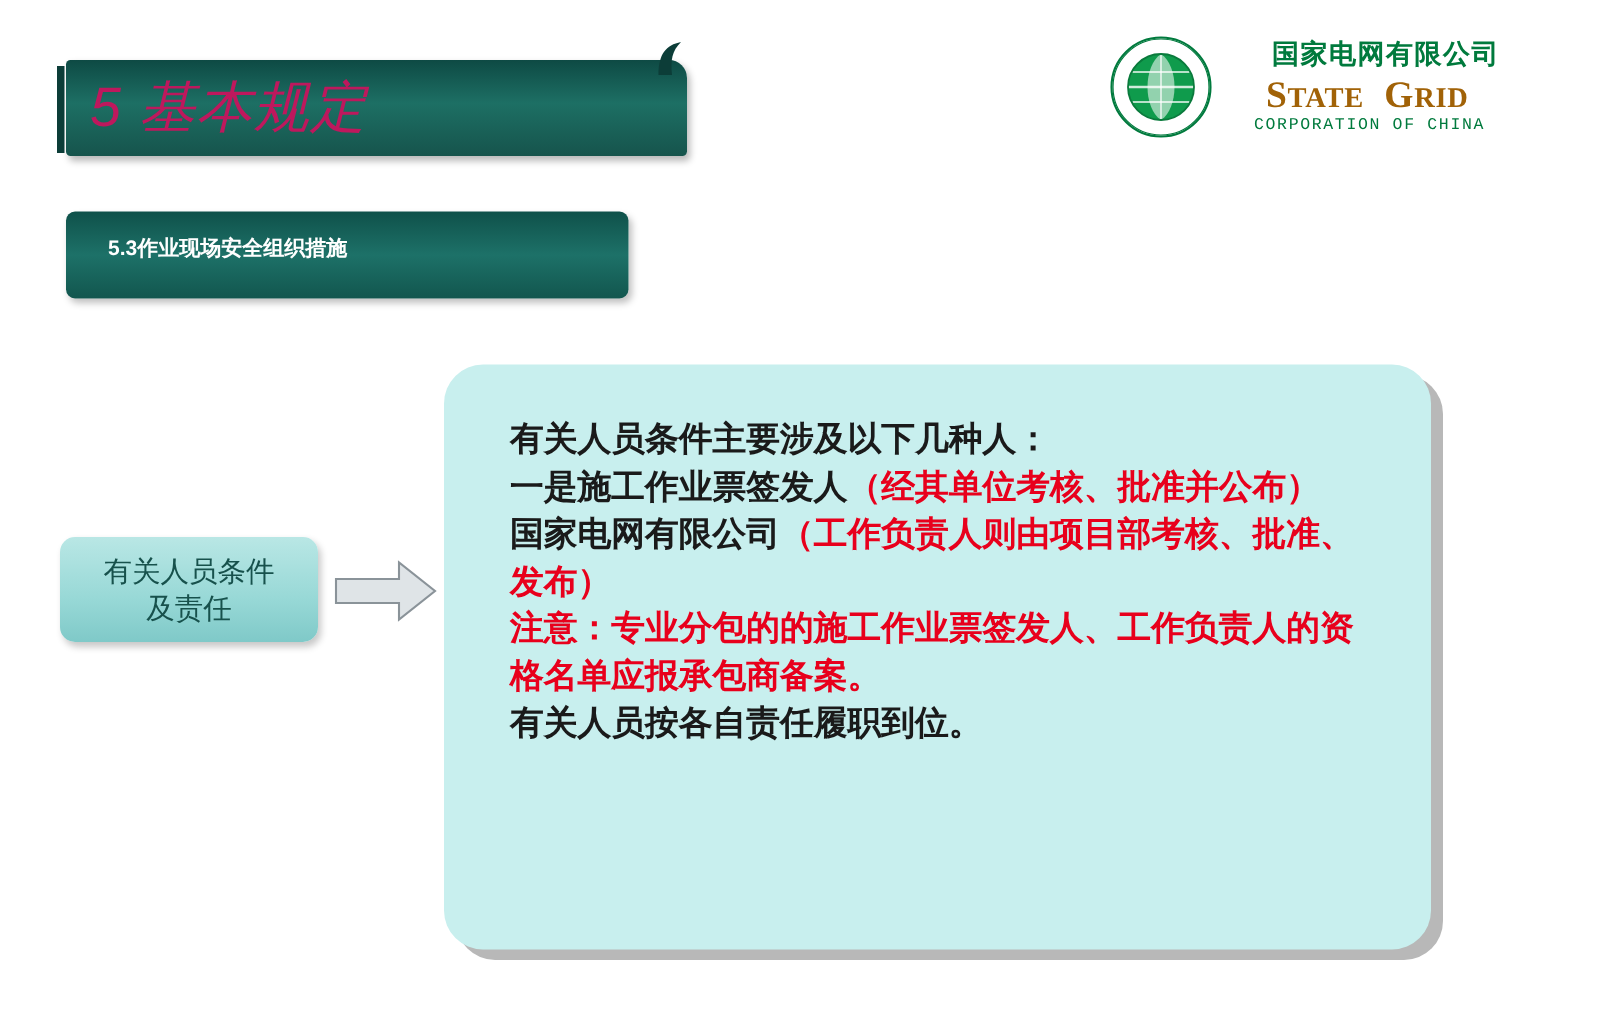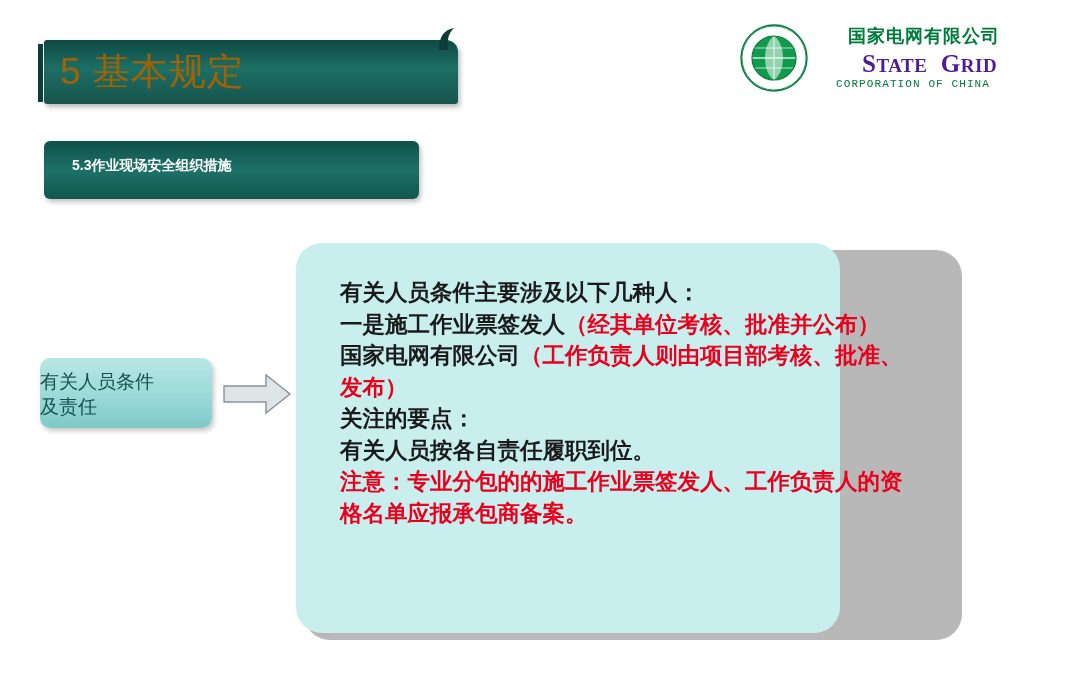--- a/index.html
+++ b/index.html
@@ -45,25 +45,26 @@
     position: absolute;
     left: 400px;
     top: -12px;
     width: 18px;
     height: 22px;
   }
   .title-text {
     position: absolute;
     left: 22px;
     top: 7px;
-    color: #a16207;
+    color: #be185d;
     font-size: 37px;
     line-height: 50px;
     letter-spacing: 1px;
     white-space: nowrap;
+    font-style: italic;
   }
 
   
   .subhead {
     position: absolute;
     left: 44px;
     top: 141px;
     width: 375px;
     height: 58px;
     background: linear-gradient(to bottom, #0f514a 0%, #1d7168 50%, #12564e 100%);
@@ -89,20 +90,21 @@
     height: 70px;
     background: linear-gradient(to bottom, #b9e7e5 0%, #97d8d6 60%, #7fc9c8 100%);
     border-radius: 10px;
     box-shadow: 2px 3px 5px rgba(0,0,0,0.22);
   }
   .leftbox-text {
     position: absolute;
     left: 0;
     top: 11px;
     width: 172px;
+    text-align: center;
     color: #17514c;
     font-size: 19px;
     line-height: 25px;
   }
 
   
   .arrow {
     position: absolute;
     left: 222px;
     top: 372px;
@@ -118,21 +120,21 @@
     width: 658px;
     height: 390px;
     border-radius: 26px;
     background: #b8b8b8;
     filter: blur(0.5px);
   }
   .panel {
     position: absolute;
     left: 296px;
     top: 243px;
-    width: 544px;
+    width: 658px;
     height: 390px;
     background: #c8efee;
     border-radius: 26px;
   }
   .panel-body {
     position: absolute;
     left: 44px;
     top: 34px;
     width: 570px;
     font-size: 22.5px;
@@ -168,23 +170,23 @@
     left: 108px;
     top: 2px;
     color: #007a3d;
     font-size: 18px;
     font-weight: bold;
     letter-spacing: 1px;
     white-space: nowrap;
   }
   .logo-en {
     position: absolute;
-    left: 122px;
+    left: 104px;
     top: 28px;
-    color: #4c1d95;
+    color: #a16207;
     font-size: 25px;
     font-weight: bold;
     font-family: "Liberation Serif", serif;
     letter-spacing: 0.5px;
     white-space: nowrap;
   }
   .logo-en .small {
     font-size: 19px;
   }
   .logo-sub {
@@ -225,23 +227,22 @@
 <svg class="arrow" viewBox="0 0 70 44">
   <path d="M2 14 L44 14 L44 3 L68 22 L44 41 L44 30 L2 30 Z" fill="#dfe4e7" stroke="#8a9399" stroke-width="1.4"></path>
 </svg>
 
 <div class="panel-shadow"></div>
 <div class="panel">
   <div class="panel-body">
       <div class="ln"><span>有关人员条件主要涉及以下几种人：</span></div>
       <div class="ln"><span>一是施工作业票签发人</span><span class="red" style="color: rgb(232, 0, 28);">（经其单位考核、批准并公布）</span></div>
       <div class="ln"><span>国家电网有限公司</span><span class="red" style="color: rgb(232, 0, 28);">（工作负责人则由项目部考核、批准、发布）</span></div>
-      <div class="ln"><span>关注的要点：</span></div>
+      <div class="ln"><span class="red" style="color: rgb(232, 0, 28);">注意：专业分包的的施工作业票签发人、工作负责人的资格名单应报承包商备案。</span></div>
       <div class="ln"><span>有关人员按各自责任履职到位。</span></div>
-      <div class="ln"><span class="red" style="color: rgb(232, 0, 28);">注意：专业分包的的施工作业票签发人、工作负责人的资格名单应报承包商备案。</span></div>
     </div>
 </div>
 
 <div class="logo">
   <svg class="logo-globe" viewBox="0 0 68 68">
     <circle cx="34" cy="34" r="33" fill="#ffffff" stroke="#007a3d" stroke-width="1.4"></circle>
     <circle cx="34" cy="34" r="32" fill="none" stroke="#007a3d" stroke-width="0.8"></circle>
     <circle cx="34" cy="34" r="22" fill="#0f9b4c"></circle>
     <path d="M34 12 C 22 20, 22 48, 34 56 C 46 48, 46 20, 34 12 Z" fill="#ffffff" opacity="0.55"></path>
     <path d="M12 34 H56" stroke="#ffffff" stroke-width="1.6" opacity="0.8"></path>

